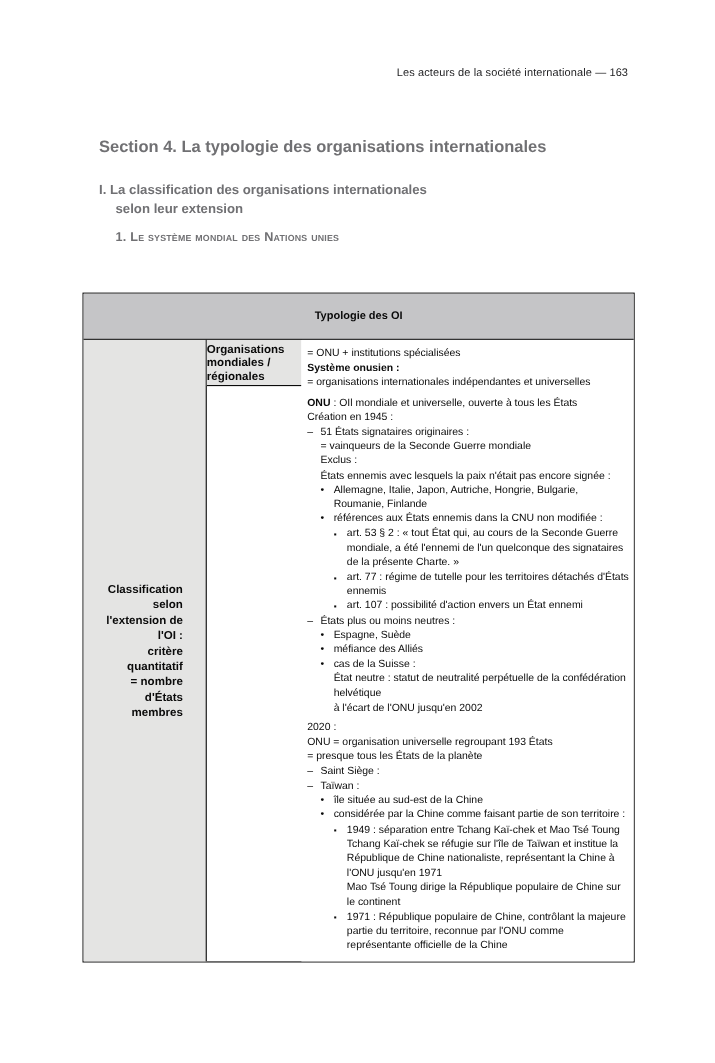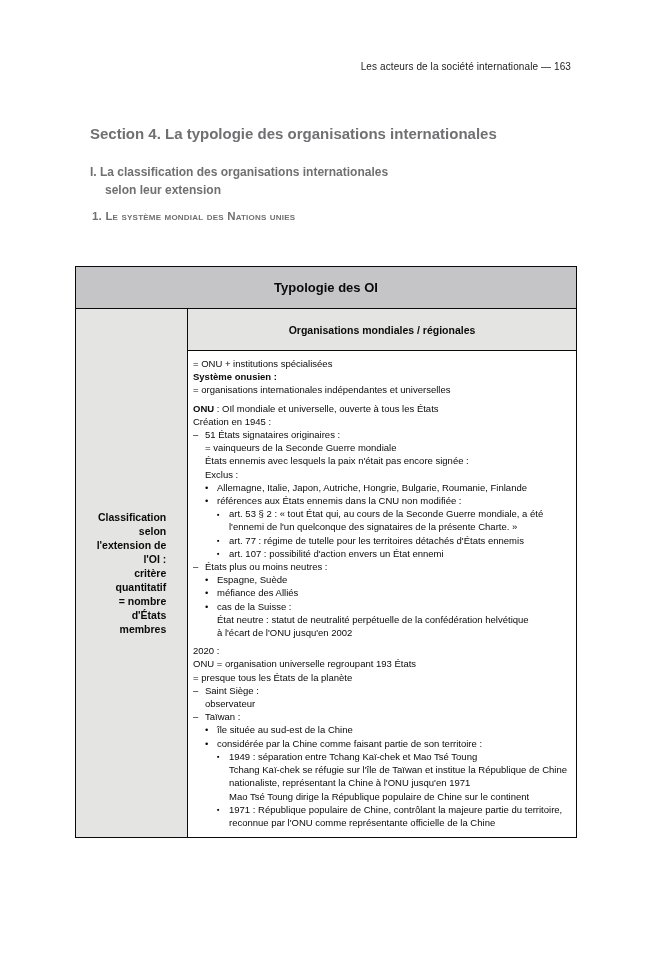--- a/index.html
+++ b/index.html
@@ -13,41 +13,41 @@
     font-size:10px;color:#1d1d1f;letter-spacing:0.1px;
   }
   .headings{position:absolute;top:124px;left:90px;right:55px;color:var(--heading,#707073);}
   .h-section{font-size:15px;font-weight:bold;margin:0;line-height:19px;}
   .h-sub1{
     font-size:12px;font-weight:bold;margin:20px 0 0;line-height:18px;
     padding-left:15px;text-indent:-15px;white-space:pre-line;
   }
   .h-sub2{font-size:12px;font-weight:bold;margin:14px 0 0;line-height:15px;}
   .h-sub3{
-    font-size:11.5px;font-weight:bold;margin:10px 0 0 2px;line-height:14px;
+    font-size:11.5px;font-weight:bold;margin:10px 0 0 15px;line-height:14px;
     font-variant:small-caps;letter-spacing:0.2px;
   }
   .tbl{
     position:absolute;top:266px;left:75px;width:502px;
     border:1.5px solid #0a0a0a;box-sizing:border-box;background:#fff;
   }
   .tbl-header{
     height:41px;background:var(--hdrbg,#c5c5c7);border-bottom:1.5px solid #0a0a0a;
     display:flex;align-items:center;justify-content:center;
-    font-weight:bold;font-size:13px;
+    font-weight:bold;font-size:10px;
   }
   .tbl-lower{display:flex;align-items:stretch;}
   .left-cell{
     flex:0 0 112px;width:112px;box-sizing:border-box;
     background:var(--cellbg,#e4e4e3);border-right:1.5px solid #0a0a0a;
     display:flex;align-items:center;justify-content:center;
     text-align:right;font-weight:bold;font-size:10.5px;line-height:14px;
     white-space:pre-line;padding:8px 4px;
   }
-  .right-col{flex:1;display:flex;flex-direction:column;min-width:0;}
+  .right-col{flex:1;display:flex;flex-direction:row;min-width:0;}
   .subheader-cell{
     height:42px;box-sizing:border-box;background:var(--cellbg,#e4e4e3);
     border-bottom:1.5px solid #0a0a0a;
     display:flex;align-items:center;justify-content:center;
     font-weight:bold;font-size:10.5px;
   }
   .body-cell{
     background:#fff;padding:6px 3px 8px 0;
     font-size:9.5px;line-height:13.2px;
   }
@@ -99,40 +99,39 @@
           <div class="block">
             <div class="line i0">= ONU + institutions spécialisées</div>
             <div class="line i0"><span class="b">Système onusien :</span></div>
             <div class="line i0">= organisations internationales indépendantes et universelles</div>
           </div>
           <div class="block">
             <div class="line i0"><span class="b">ONU</span> : OIl mondiale et universelle, ouverte à tous les États</div>
             <div class="line i0">Création en 1945 :</div>
             <div class="line i1"><span class="marker">–</span>51 États signataires originaires :</div>
             <div class="line i1">= vainqueurs de la Seconde Guerre mondiale</div>
+            <div class="line i1">Exclus :</div>
             <div class="line i1">États ennemis avec lesquels la paix n'était pas encore signée :</div>
-            <div class="line i1">Exclus :</div>
             <div class="line i2"><span class="marker">•</span>Allemagne, Italie, Japon, Autriche, Hongrie, Bulgarie, Roumanie, Finlande</div>
             <div class="line i2"><span class="marker">•</span>références aux États ennemis dans la CNU non modifiée :</div>
             <div class="line i3"><span class="marker sq">▪</span>art. 53 § 2 : « tout État qui, au cours de la Seconde Guerre mondiale, a été l'ennemi de l'un quelconque des signataires de la présente Charte. »</div>
             <div class="line i3"><span class="marker sq">▪</span>art. 77 : régime de tutelle pour les territoires détachés d'États ennemis</div>
             <div class="line i3"><span class="marker sq">▪</span>art. 107 : possibilité d'action envers un État ennemi</div>
             <div class="line i1"><span class="marker">–</span>États plus ou moins neutres :</div>
             <div class="line i2"><span class="marker">•</span>Espagne, Suède</div>
             <div class="line i2"><span class="marker">•</span>méfiance des Alliés</div>
             <div class="line i2"><span class="marker">•</span>cas de la Suisse :</div>
             <div class="line i2">État neutre : statut de neutralité perpétuelle de la confédération helvétique</div>
             <div class="line i2">à l'écart de l'ONU jusqu'en 2002</div>
           </div>
           <div class="block">
             <div class="line i0">2020 :</div>
             <div class="line i0">ONU = organisation universelle regroupant 193 États</div>
             <div class="line i0">= presque tous les États de la planète</div>
             <div class="line i1"><span class="marker">–</span>Saint Siège :</div>
-            <div class="line i1">observateur</div>
             <div class="line i1"><span class="marker">–</span>Taïwan :</div>
             <div class="line i2"><span class="marker">•</span>île située au sud-est de la Chine</div>
             <div class="line i2"><span class="marker">•</span>considérée par la Chine comme faisant partie de son territoire :</div>
             <div class="line i3"><span class="marker sq">▪</span>1949 : séparation entre Tchang Kaï-chek et Mao Tsé Toung</div>
             <div class="line i3">Tchang Kaï-chek se réfugie sur l'île de Taïwan et institue la République de Chine nationaliste, représentant la Chine à l'ONU jusqu'en 1971</div>
             <div class="line i3">Mao Tsé Toung dirige la République populaire de Chine sur le continent</div>
             <div class="line i3"><span class="marker sq">▪</span>1971 : République populaire de Chine, contrôlant la majeure partie du territoire, reconnue par l'ONU comme représentante officielle de la Chine</div>
           </div>
         </div>
     </div>

